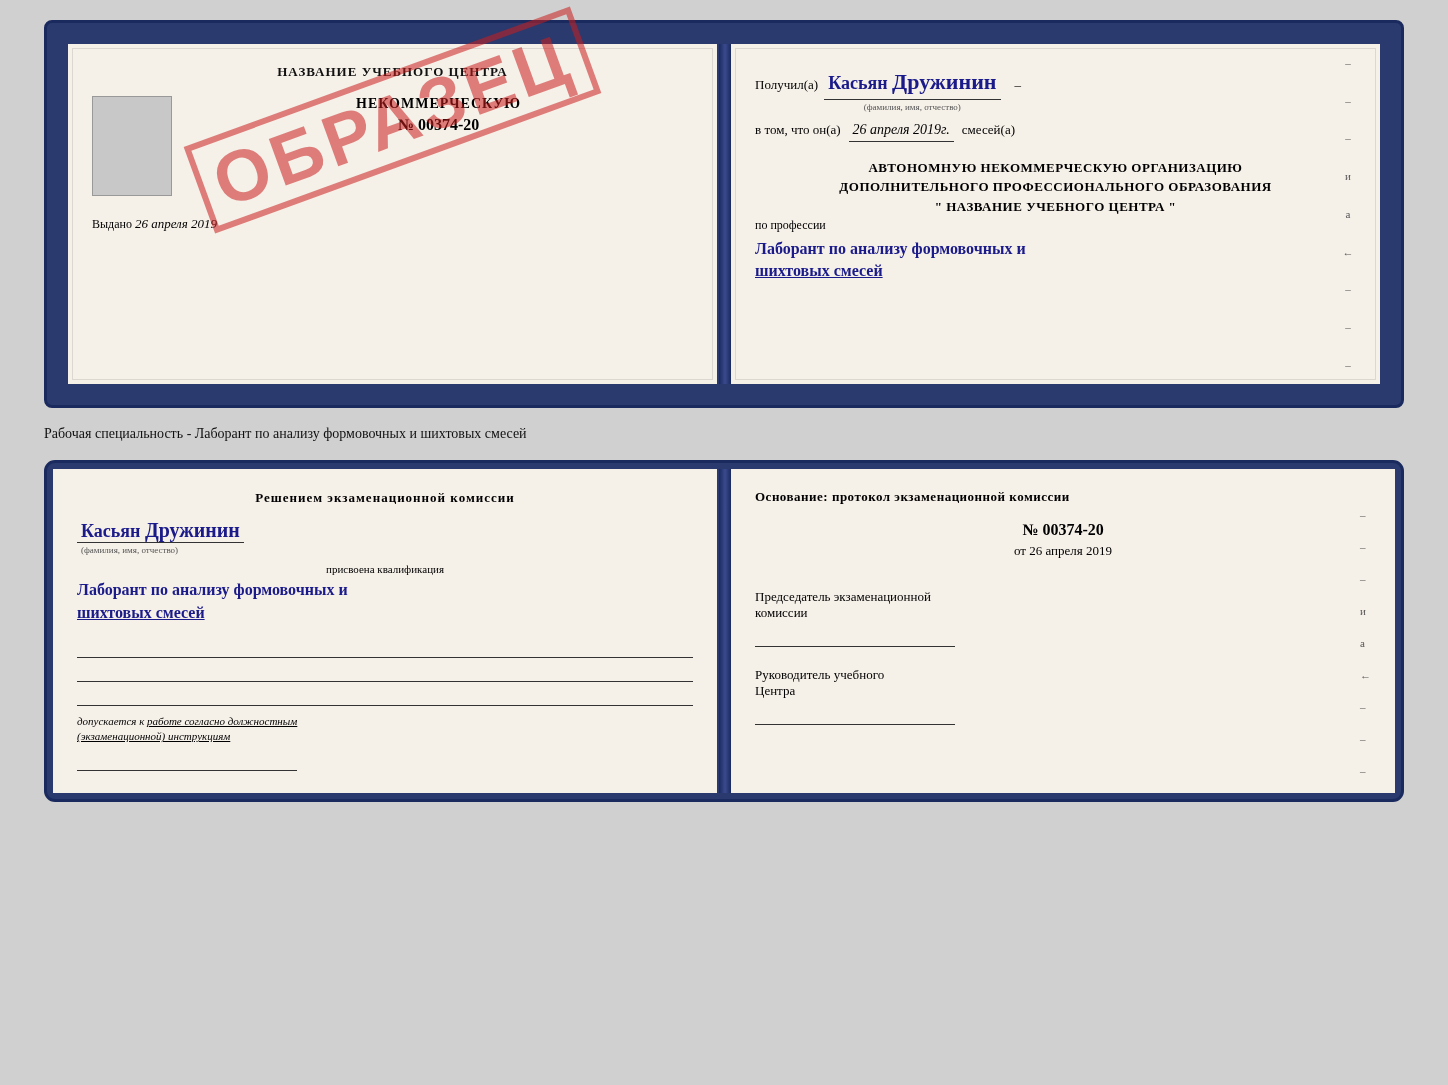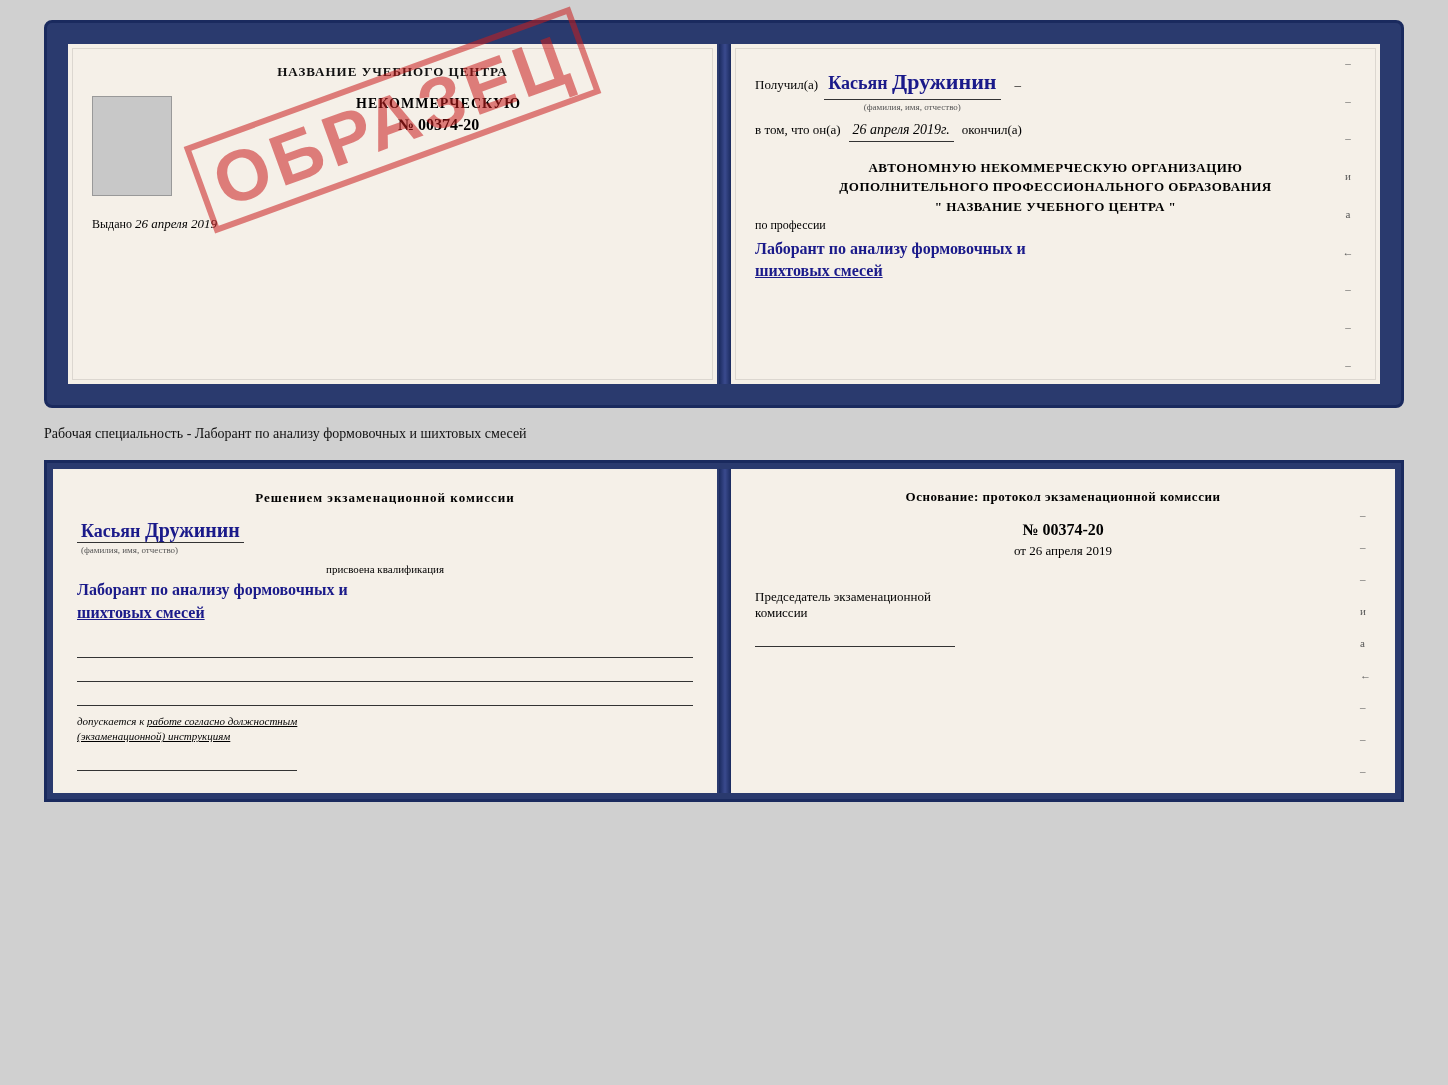--- a/index.html
+++ b/index.html
@@ -226,21 +226,21 @@
     .middle-text {
       font-size: 14px;
       color: #111;
       padding: 6px 0;
     }
 
     
     .bottom-book-cover {
       background: #2a3a6e;
       border: 3px solid #1a2a5e;
-      border-radius: 0;
+      border-radius: 11px;
       padding: 6px;
       display: flex;
       gap: 0;
     }
 
     .bottom-page {
       background: #f5f0e8;
       flex: 1;
       padding: 20px 24px;
       position: relative;
@@ -302,21 +302,20 @@
       font-style: italic;
       margin-top: 8px;
       line-height: 1.4;
     }
 
     .basis-title {
       font-size: 13px;
       font-weight: bold;
       letter-spacing: 0.5px;
       margin-bottom: 16px;
-      text-align: center;
     }
 
     .protocol-number {
       font-size: 16px;
       font-weight: bold;
       text-align: center;
       margin-bottom: 4px;
     }
 
     .protocol-date {
@@ -386,21 +385,21 @@
           <div style="display:flex; flex-direction:column; align-items:center;">
             <span class="received-name">Касьян <span style="font-size:22px;">Дружинин</span></span>
             <span class="small-label">(фамилия, имя, отчество)</span>
           </div>
           <span style="margin-left:8px;">–</span>
         </div>
 
         <div class="date-line">
           <span>в том, что он(а)</span>
           <span class="date-italic">26 апреля 2019г.</span>
-          <span>окончил(а)</span>
+          <span>смесей(а)</span>
         </div>
 
         <div class="org-block">
           <div>АВТОНОМНУЮ НЕКОММЕРЧЕСКУЮ ОРГАНИЗАЦИЮ</div>
           <div>ДОПОЛНИТЕЛЬНОГО ПРОФЕССИОНАЛЬНОГО ОБРАЗОВАНИЯ</div>
           <div>"   НАЗВАНИЕ УЧЕБНОГО ЦЕНТРА   "</div>
         </div>
 
         <div class="profession-label">по профессии</div>
         <div class="profession-name">Лаборант по анализу формовочных и<br><span style="text-decoration:underline;">шихтовых смесей</span></div>
@@ -462,20 +461,25 @@
         <span>от</span>
         <span>26 апреля 2019</span>
       </div>
 
       <div class="chairman-section">
         <div style="white-space:pre-line;">Председатель экзаменационной
 комиссии</div>
         <div class="chairman-line"></div>
       </div>
 
+      <div class="chairman-section">
+        <div style="white-space:pre-line;">Руководитель учебного
+Центра</div>
+        <div class="chairman-line"></div>
+      </div>
 
       <div class="right-side-letters">
         <span>–</span>
         <span>–</span>
         <span>–</span>
         <span>и</span>
         <span>а</span>
         <span>←</span>
         <span>–</span>
         <span>–</span>

